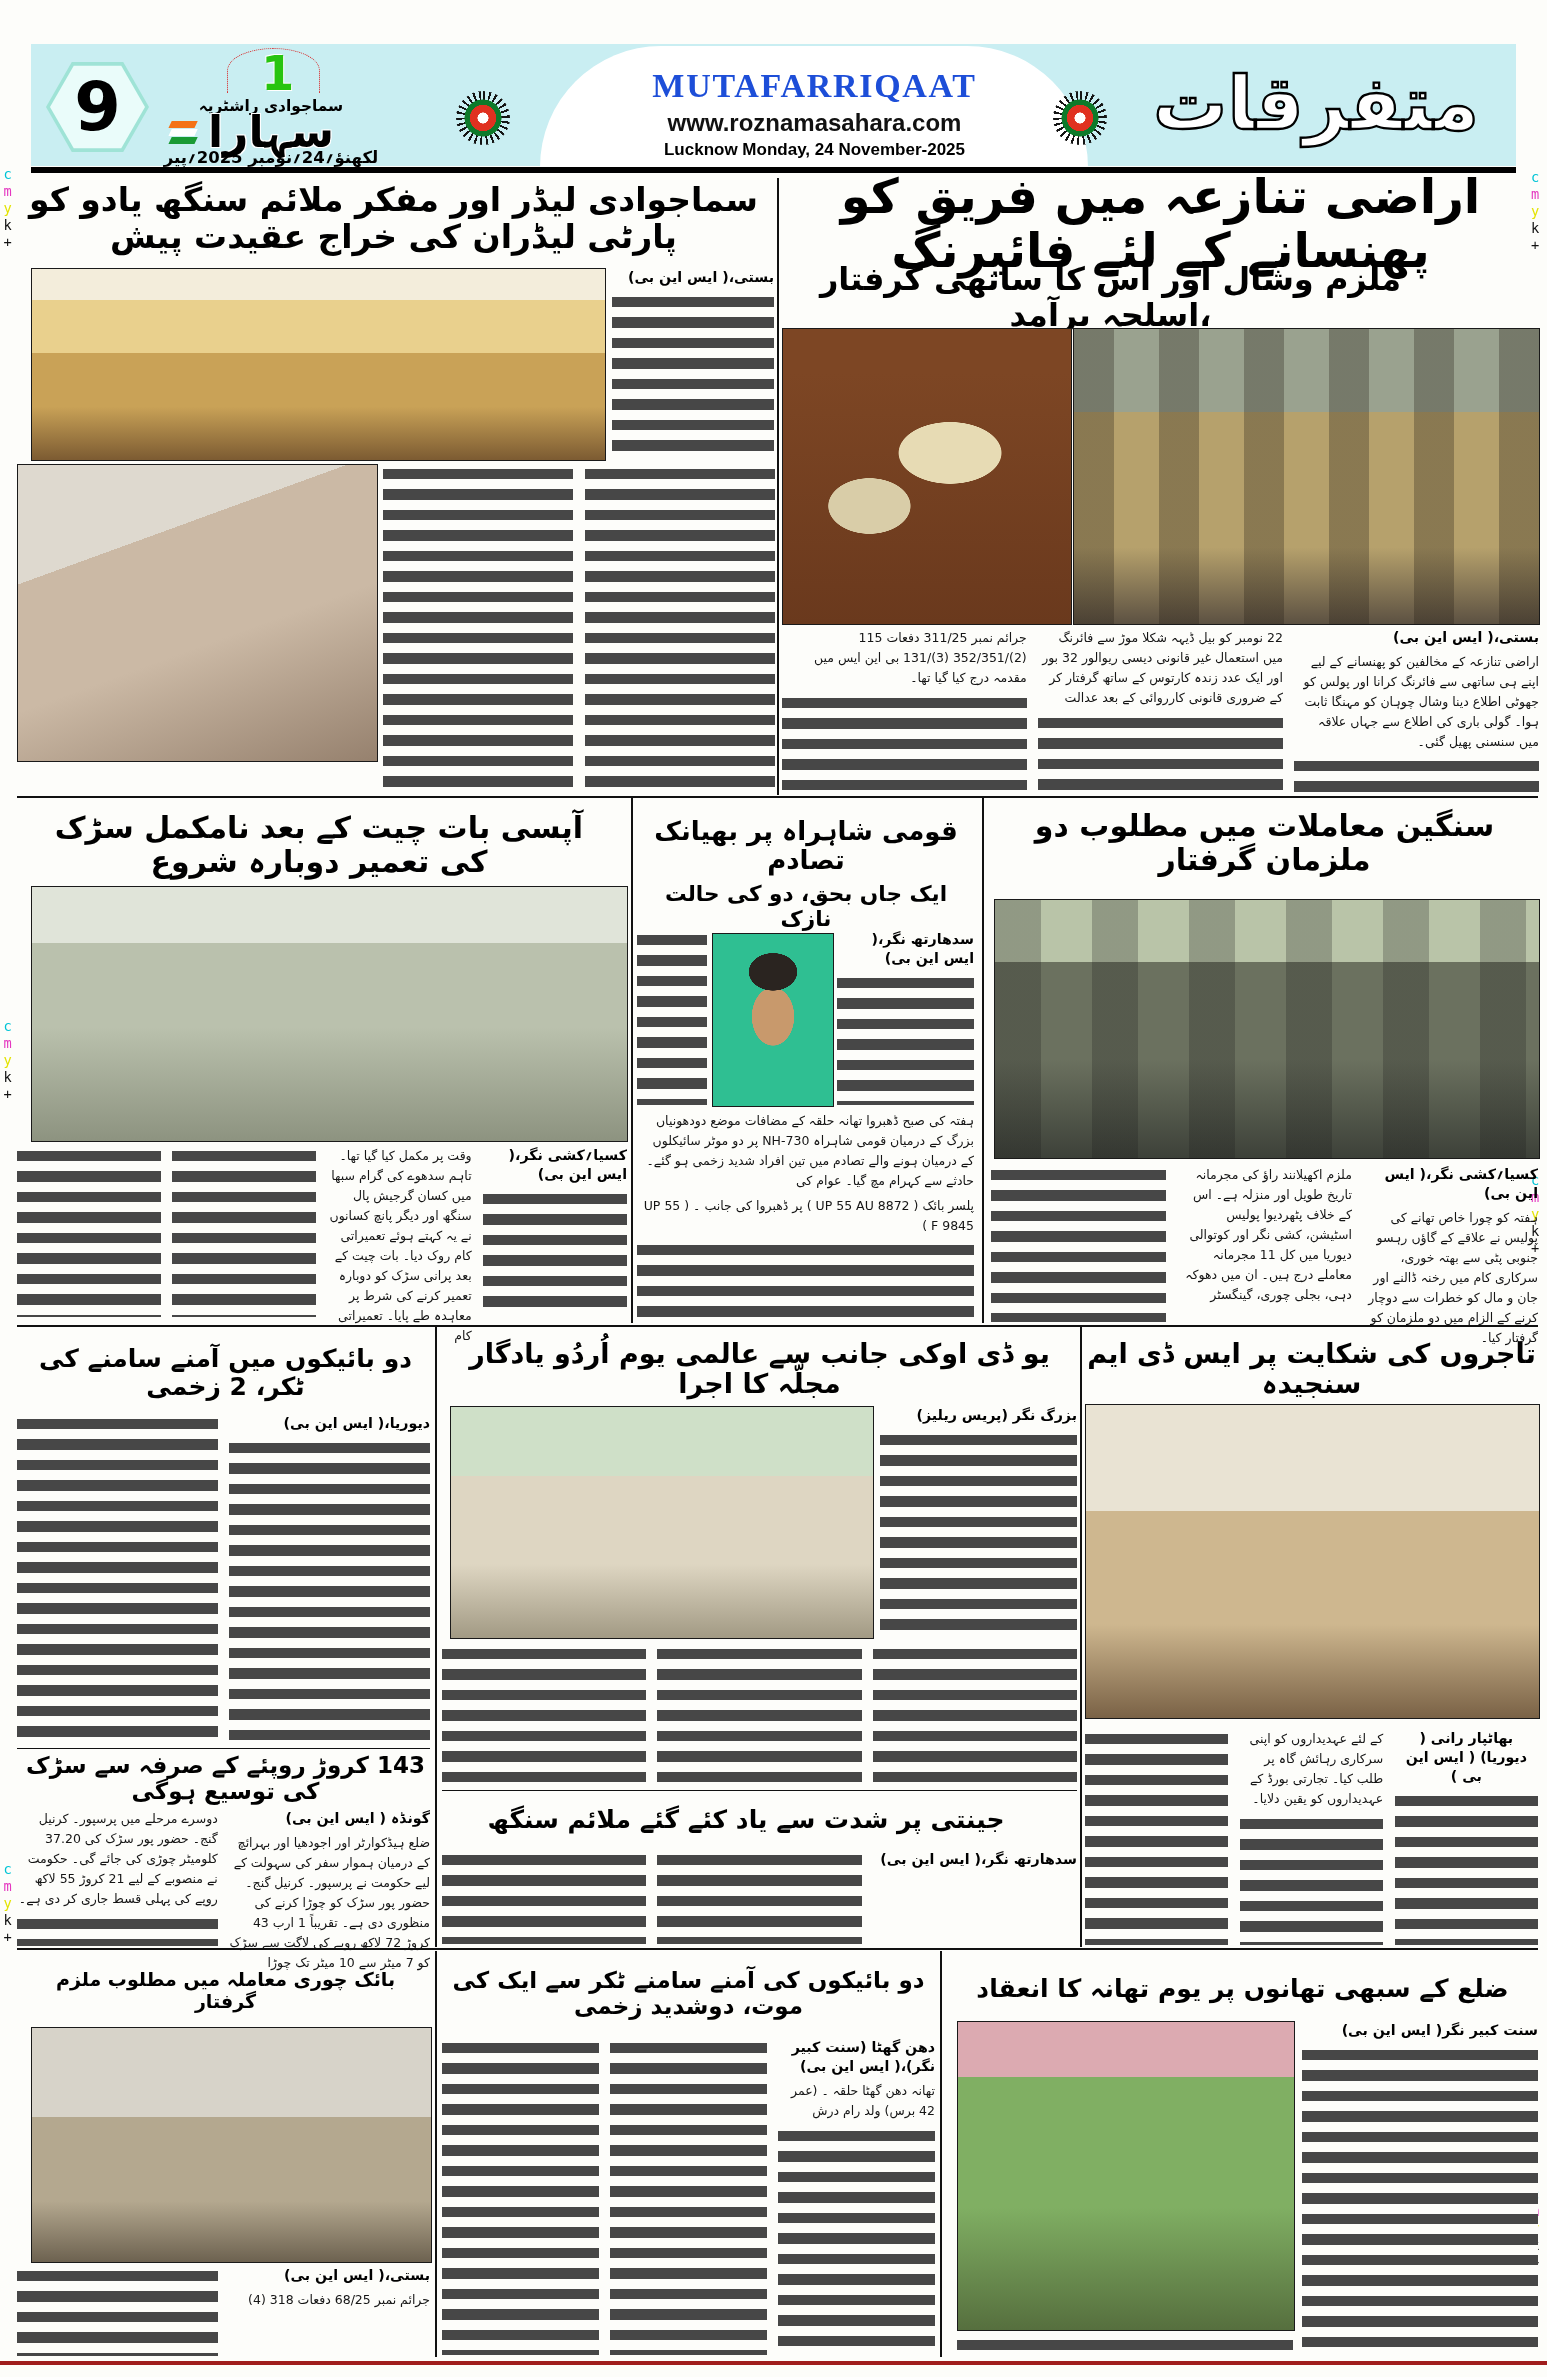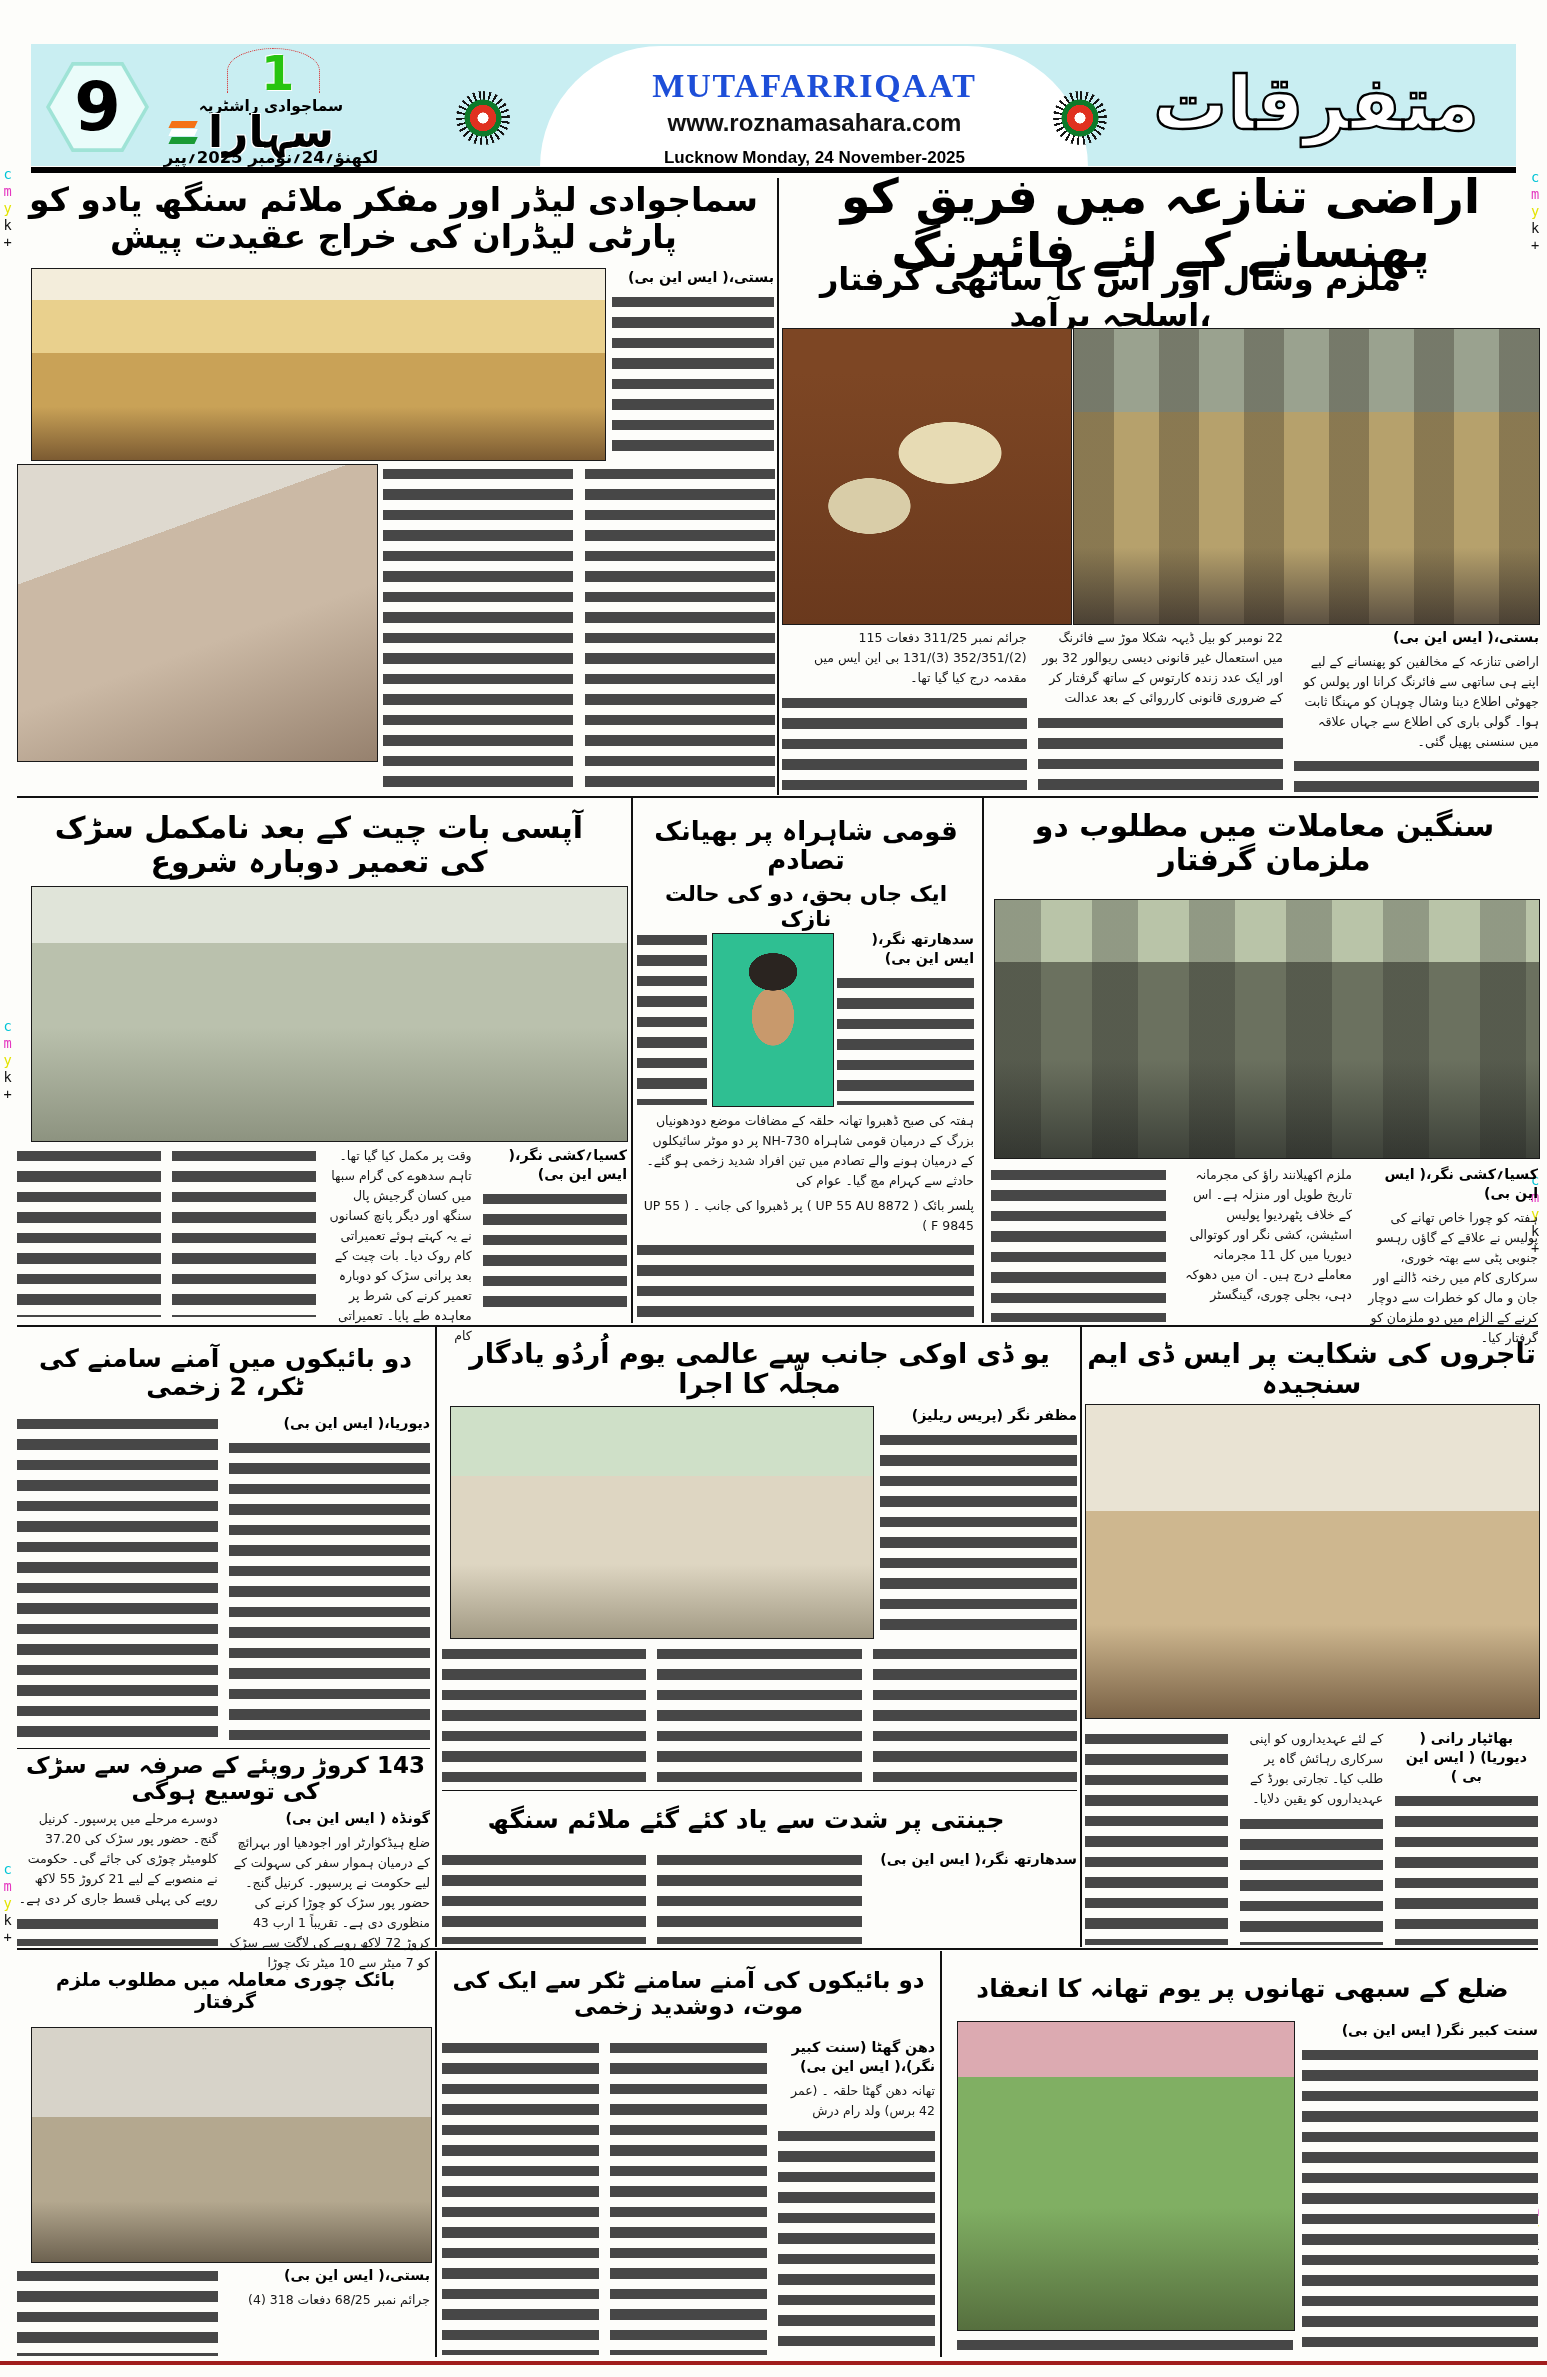--- a/index.html
+++ b/index.html
@@ -99,21 +99,21 @@
       <span class="tric" style="background:#1a9a34;display:block;"></span>
     </div>
     <div class="abs logo-date" style="left:0;top:101px;width:222px;">لکھنؤ؍24؍نومبر 2025؍پیر</div>
   </div>
 
   <div class="abs burst" style="left:456px;top:91px;width:54px;height:54px;"></div>
   <div class="abs burst" style="left:1053px;top:91px;width:54px;height:54px;"></div>
 
   <div class="abs mut-title" style="left:581px;top:67px;width:467px;font-size:34px;">MUTAFARRIQAAT</div>
   <div class="abs mut-web" style="left:581px;top:109px;width:467px;font-size:24px;">www.roznamasahara.com</div>
-  <div class="abs mut-date" style="left:581px;top:148px;width:467px;font-size:17px;">Lucknow  Monday, 24 November-2025</div>
+  <div class="abs mut-date" style="left:581px;top:140px;width:467px;font-size:17px;">Lucknow  Monday, 24 November-2025</div>
 
   <div class="abs urdu-sec" style="left:1131px;top:63px;width:370px;font-size:74px;line-height:1.1;">متفرقات</div>
 
   <div class="abs mast-rule" style="left:31px;top:167px;width:1485px;height:5.7px;"></div>
 
   <div class="abs marks" style="left:3.4px;top:168px;">
     <span class="mk-c">c</span>
       <span class="mk-m">m</span>
       <span class="mk-y">y</span>
       <span class="mk-k">k</span>
@@ -269,21 +269,21 @@
       <div class="snippet">دوسرے مرحلے میں پرسپور۔ کرنیل گنج۔ حضور پور سڑک کی 37.20 کلومیٹر چوڑی کی جائے گی۔ حکومت نے منصوبے کے لیے 21 کروڑ 55 لاکھ روپے کی پہلی قسط جاری کر دی ہے۔</div>
       <div class="fill sim"></div>
     </div>
   </div>
 
   <div class="abs vrule" style="left:435px;top:1327px;height:620px;"></div>
 
   <div class="abs hl" style="left:442px;top:1336px;width:635px;height:66px;font-size:27px;">یو ڈی اوکی جانب سے عالمی یوم اُردُو یادگار مجلّہ کا اجرا</div>
   <div class="abs photo ph-udo" style="left:450px;top:1406px;width:422px;height:231px;"></div>
   <div class="abs" style="left:880px;top:1406px;width:197px;height:231px;display:flex;flex-direction:column;gap:4.6px;">
-    <div class="dateline">مظفر نگر (پریس ریلیز)</div>
+    <div class="dateline">بزرگ نگر (پریس ریلیز)</div>
     <div class="fill sim"></div>
   </div>
   <div class="abs colwrap" style="left:442px;top:1644px;width:635px;height:142px;">
     <div class="col">
         <div class="fill sim"></div>
       </div>
     <div class="col">
         <div class="fill sim"></div>
       </div>
     <div class="col">

